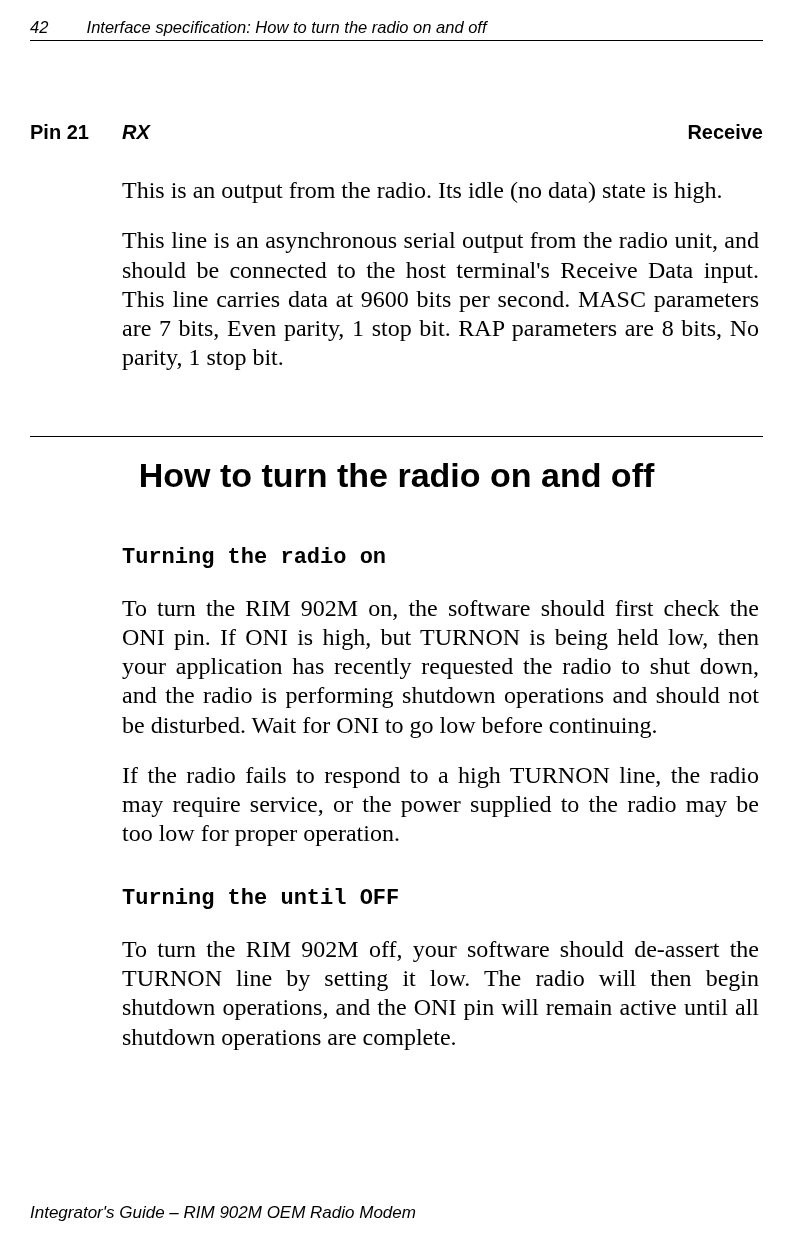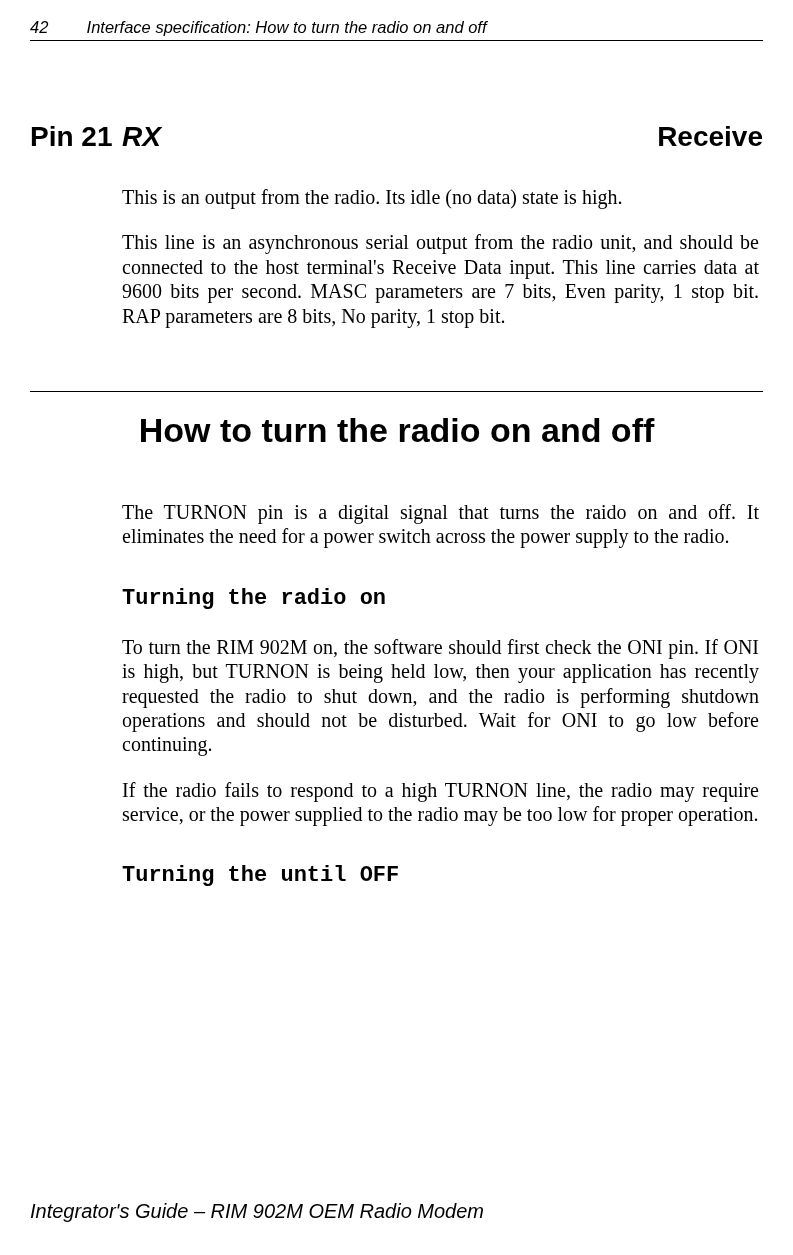--- a/index.html
+++ b/index.html
@@ -30,40 +30,40 @@
       margin-bottom: 80px;
     }
     .page-num {
       display: inline-block;
       width: 52px;
     }
     .pin-row {
       display: flex;
       font-family: Arial, Helvetica, sans-serif;
       font-weight: bold;
-      font-size: 28px;
+      font-size: 20px;
       margin-bottom: 32px;
     }
     .pin-left {
       width: 92px;
       flex-shrink: 0;
     }
     .pin-mid {
       flex: 1;
       font-style: italic;
     }
     .pin-right {
       text-align: center;
     }
     .body-indent {
       margin-left: 92px;
       margin-right: 4px;
     }
     .para {
-      font-size: 20px;
+      font-size: 24px;
       line-height: 1.22;
       margin-bottom: 21px;
       text-align: justify;
     }
     .section-rule {
       border-top: 1.5px solid #000;
       margin-top: 63px;
       margin-bottom: 19px;
     }
     h1.section {
@@ -79,21 +79,21 @@
       font-size: 22px;
       margin-top: 37px;
       margin-bottom: 24px;
     }
     .footer {
       position: absolute;
       bottom: 32px;
       left: 30px;
       font-family: Arial, Helvetica, sans-serif;
       font-style: italic;
-      font-size: 20px;
+      font-size: 17px;
     }
   </style>
 </head>
 <body>
 
 <div class="page">
 
   <div class="header">
     <span class="page-num">42</span>
     <span>Interface specification:  How to turn the radio on and off</span>
@@ -108,24 +108,24 @@
   <div class="body-indent">
     <p class="para">This is an output from the radio. Its idle (no data) state is high.</p>
     <p class="para">This line is an asynchronous serial output from the radio unit, and should be connected to the host terminal's Receive Data input. This line carries data at 9600 bits per second. MASC parameters are 7 bits, Even parity, 1 stop bit. RAP parameters are 8 bits, No parity, 1 stop bit.</p>
   </div>
 
   <div class="section-rule"></div>
 
   <h1 class="section">How to turn the radio on and off</h1>
 
   <div class="body-indent">
-    <p class="para">The TURNON pin is a digital signal that turns the raido on and off. It eliminates the need for a power switch across the power supply to the radio.</p>
 
     <h2 class="subsection">Turning the radio on</h2>
     <p class="para">To turn the RIM 902M on, the software should first check the ONI pin. If ONI is high, but TURNON is being held low, then your application has recently requested the radio to shut down, and the radio is performing shutdown operations and should not be disturbed. Wait for ONI to go low before continuing.</p>
     <p class="para">If the radio fails to respond to a high TURNON line, the radio may require service, or the power supplied to the radio may be too low for proper operation.</p>
 
     <h2 class="subsection">Turning the until OFF</h2>
+    <p class="para">To turn the RIM 902M off, your software should de-assert the TURNON line by setting it low. The radio will then begin shutdown operations, and the ONI pin will remain active until all shutdown operations are complete.</p>
   </div>
 
   <div class="footer">Integrator's Guide – RIM 902M OEM Radio Modem</div>
 
 </div>
 
 </body></html>

